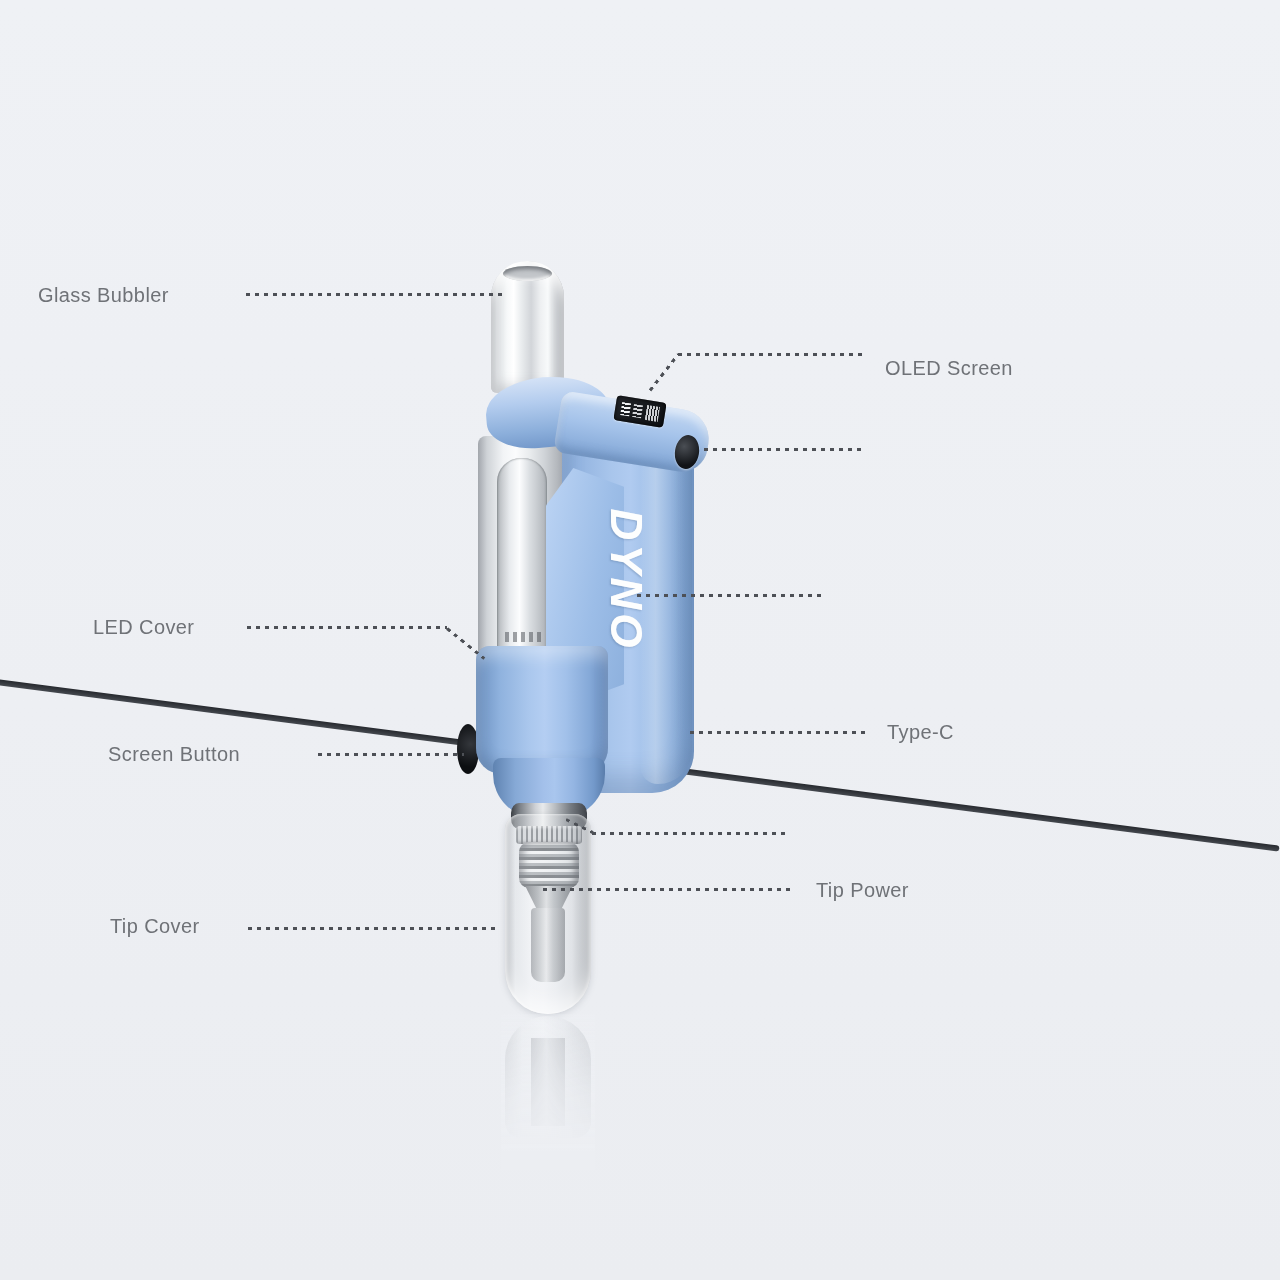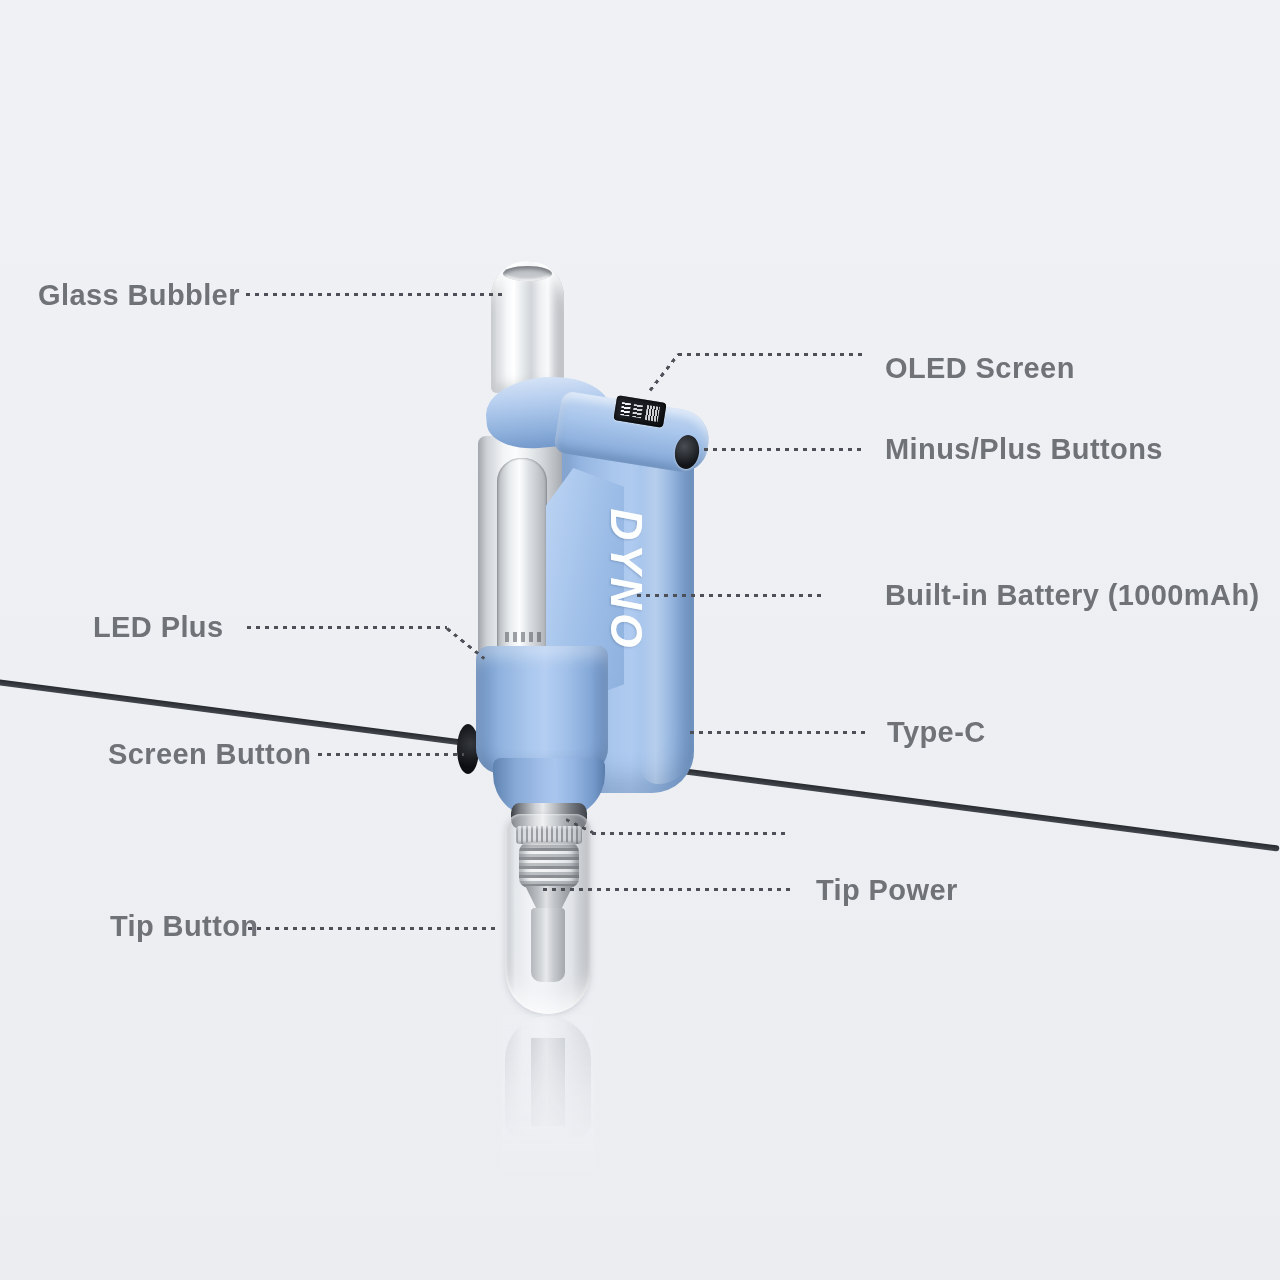--- a/index.html
+++ b/index.html
@@ -10,22 +10,22 @@
   }
   
   .diag{
     position:absolute;left:-4px;top:679px;width:1294px;height:6px;z-index:1;
     background:linear-gradient(180deg,#26292e,#45494f);
     transform:rotate(7.4deg);transform-origin:0 50%;
     border-radius:3px;
   }
   
   .lbl{
-    position:absolute;z-index:5;color:#6f7277;font-size:29px;line-height:34px;
-    letter-spacing:.4px;font-weight:700;white-space:nowrap;
+    position:absolute;z-index:5;color:#6f7277;font-size:20px;line-height:34px;
+    letter-spacing:.4px;font-weight:400;white-space:nowrap;
   }
   
   .dots{
     position:absolute;z-index:5;height:3px;
     background:repeating-linear-gradient(90deg,#4d5056 0 4px,rgba(0,0,0,0) 4px 9px);
     transform-origin:0 50%;
   }
   
   .dev{position:absolute;inset:0;z-index:2;}
   .p{position:absolute;}
@@ -205,27 +205,25 @@
     <div class="p tipglass"></div>
   </div>
 
   <div class="refl">
     <div class="refl-glass"></div>
     <div class="refl-rod"></div>
     <div class="refl-fade"></div>
   </div>
 
   <div class="lbl" style="left:38px;top:278px">Glass Bubbler</div>
-  <div class="lbl" style="left:93px;top:610px">LED Plus</div>
+  <div class="lbl" style="left:93px;top:610px">LED Cover</div>
   <div class="lbl" style="left:108px;top:737px">Screen Button</div>
-  <div class="lbl" style="left:110px;top:909px">Tip Button</div>
+  <div class="lbl" style="left:110px;top:909px">Tip Cover</div>
 
   <div class="lbl" style="left:885px;top:351px">OLED Screen</div>
-  <div class="lbl" style="left:885px;top:432px">Minus/Plus Buttons</div>
-  <div class="lbl" style="left:885px;top:578px">Built-in Battery (1000mAh)</div>
   <div class="lbl" style="left:887px;top:715px">Type-C</div>
   <div class="lbl" style="left:816px;top:873px">Tip Power</div>
 
   <div class="dots" style="left:246px;top:293px;width:256px"></div>
 
   <div class="dots" style="left:678px;top:353px;width:188px"></div>
   <div class="dots" style="left:650px;top:389px;width:46px;transform:rotate(-52deg)"></div>
 
   <div class="dots" style="left:704px;top:448px;width:162px"></div>
 

